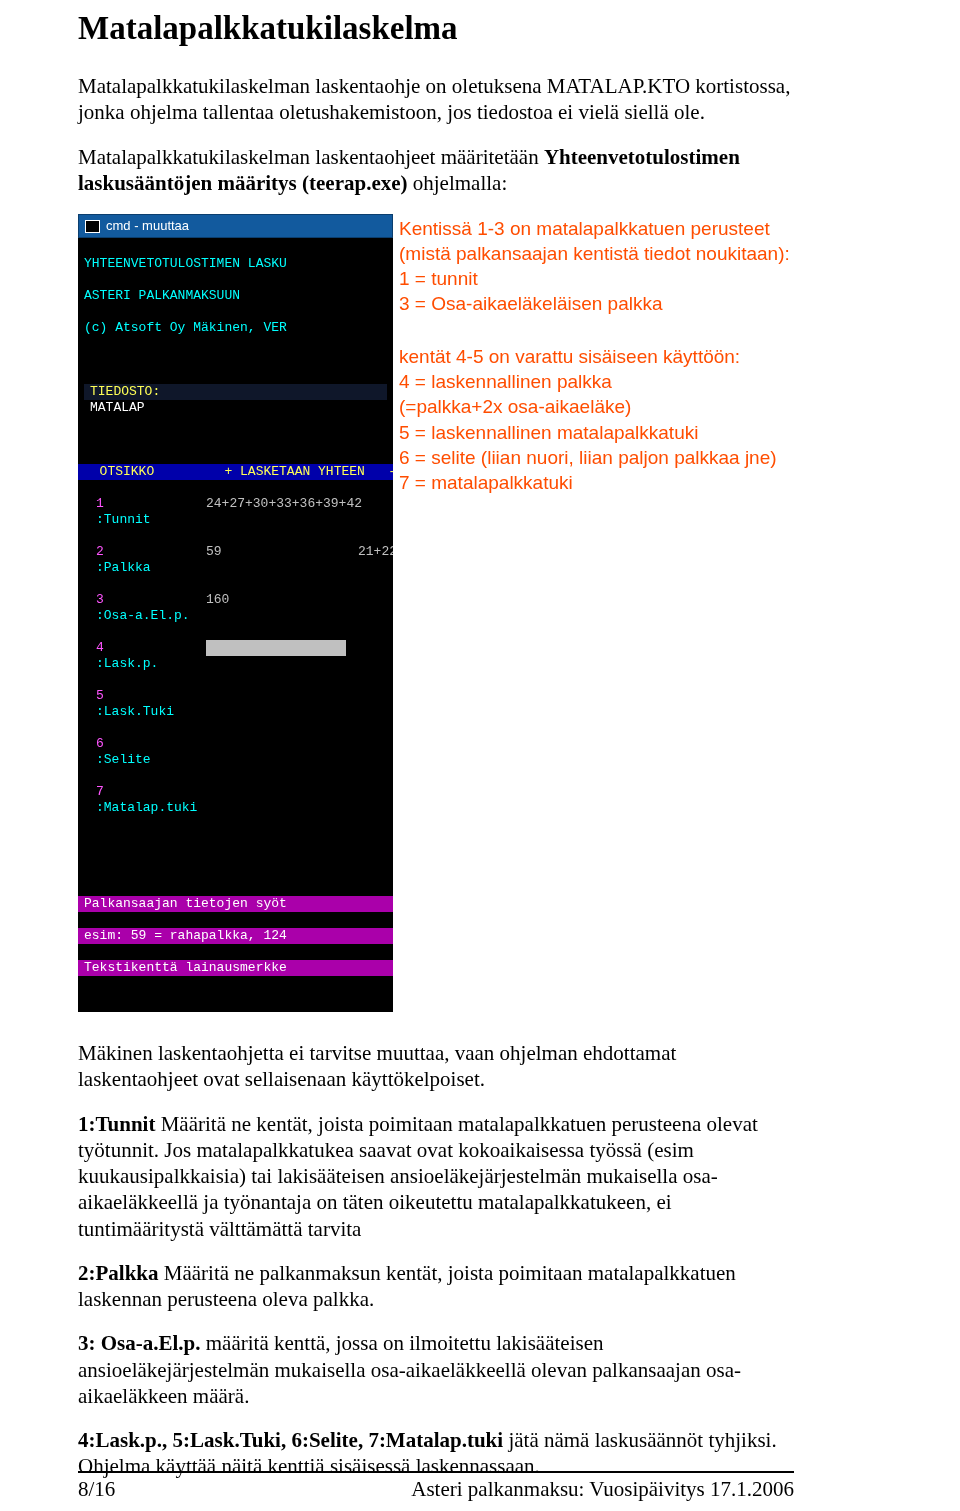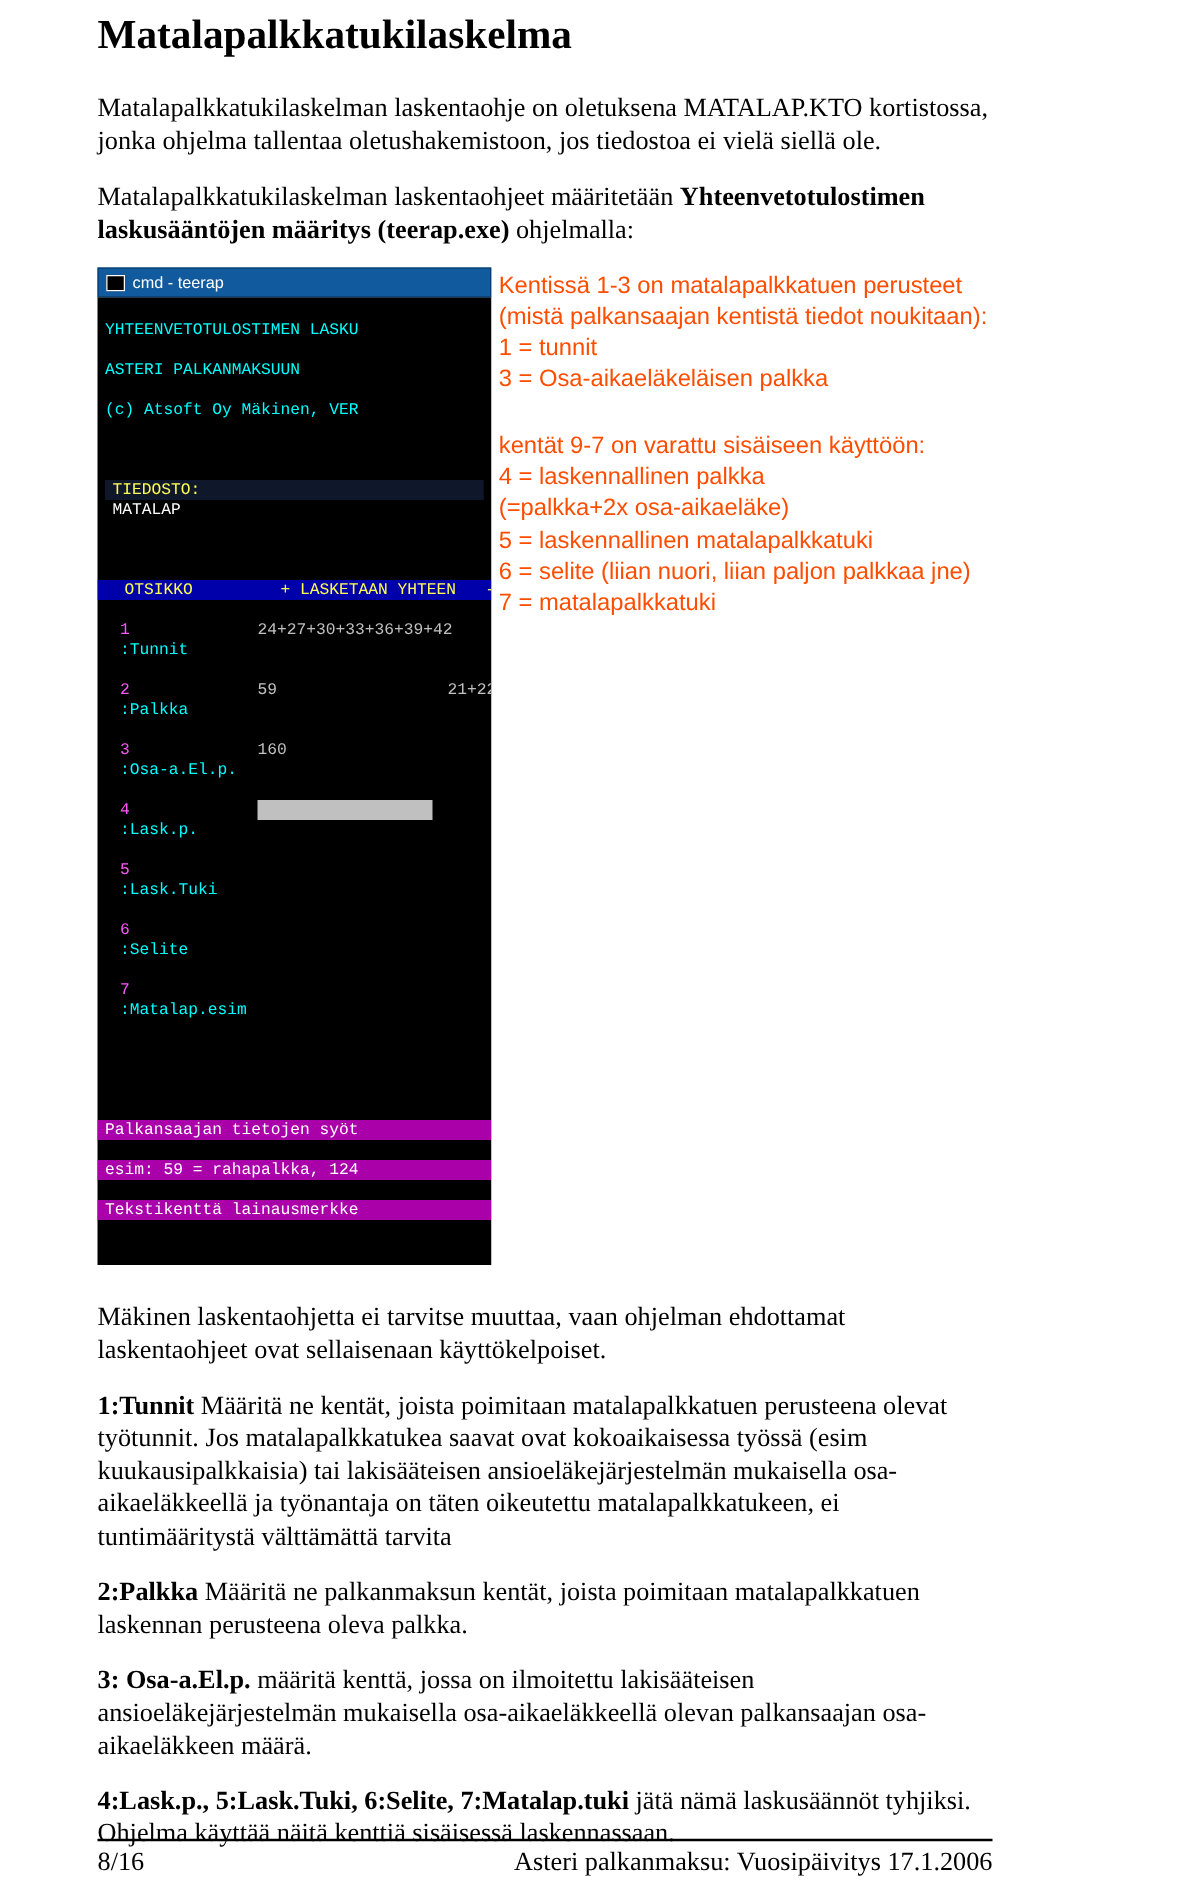--- a/index.html
+++ b/index.html
@@ -120,54 +120,54 @@
 
   <p class="para">
     <span>Matalapalkkatukilaskelman laskentaohjeet määritetään </span><span class="runbold">Yhteenvetotulostimen laskusääntöjen määritys (teerap.exe)</span><span> ohjelmalla:</span>
   </p>
 
   <div class="figwrap">
 
     <div class="term">
       <div class="term-titlebar">
         <span class="tb-icon"></span>
-        <span>cmd - teerap</span>
+        <span>cmd - muuttaa</span>
       </div>
       <div class="term-body">
 <span class="tcyan">YHTEENVETOTULOSTIMEN LASKU</span>
 <span class="tcyan">ASTERI PALKANMAKSUUN</span>
 <span class="tcyan">(c) Atsoft Oy Mäkinen, VER</span>
 <span class="twhite"> </span>
 <span><span class="tyellow">TIEDOSTO:</span><span class="thiwhite">MATALAP</span></span>
 <span class="twhite"> </span>
 <span class="tbluehdr">  OTSIKKO         + LASKETAAN YHTEEN   - VÄHENNETÄÄN  * KERROTAAN   / JAETAAN</span>
 <div class="row"><span class="lbl"><span class="tmag">1</span><span class="tcyan">:Tunnit</span></span><span class="c1">24+27+30+33+36+39+42</span><span class="c2"></span></div>
 <div class="row"><span class="lbl"><span class="tmag">2</span><span class="tcyan">:Palkka</span></span><span class="c1">59</span><span class="c2">21+22</span></div>
 <div class="row"><span class="lbl"><span class="tmag">3</span><span class="tcyan">:Osa-a.El.p.</span></span><span class="c1">160</span><span class="c2"></span></div>
 <div class="row"><span class="lbl"><span class="tmag">4</span><span class="tcyan">:Lask.p.</span></span><span class="c1"><span class="caret">_</span></span></div>
 <div class="row"><span class="lbl"><span class="tmag">5</span><span class="tcyan">:Lask.Tuki</span></span></div>
 <div class="row"><span class="lbl"><span class="tmag">6</span><span class="tcyan">:Selite</span></span></div>
-<div class="row"><span class="lbl"><span class="tmag">7</span><span class="tcyan">:Matalap.esim</span></span></div>
+<div class="row"><span class="lbl"><span class="tmag">7</span><span class="tcyan">:Matalap.tuki</span></span></div>
 <span class="twhite"> </span>
 <span class="twhite"> </span>
 <span class="tpinkbg">Palkansaajan tietojen syöt</span>
 <span class="tpinkbg">esim: 59 = rahapalkka, 124</span>
 <span class="tpinkbg">Tekstikenttä lainausmerkke</span>
       </div>
     </div>
 
     <div class="notes">
       <div class="nblock">
         <div>Kentissä 1-3 on matalapalkkatuen perusteet</div>
         <div>(mistä palkansaajan kentistä tiedot noukitaan):</div>
         <div>1 = tunnit</div>
         <div>3 = Osa-aikaeläkeläisen palkka</div>
       </div>
       <div class="nblock">
-        <div>kentät 9-7 on varattu sisäiseen käyttöön:</div>
+        <div>kentät 4-5 on varattu sisäiseen käyttöön:</div>
         <div>4 = laskennallinen palkka</div>
         <div>(=palkka+2x osa-aikaeläke)</div>
         <div>5 = laskennallinen matalapalkkatuki</div>
         <div>6 = selite (liian nuori, liian paljon palkkaa jne)</div>
         <div>7 = matalapalkkatuki</div>
       </div>
     </div>
 
   </div>
 

